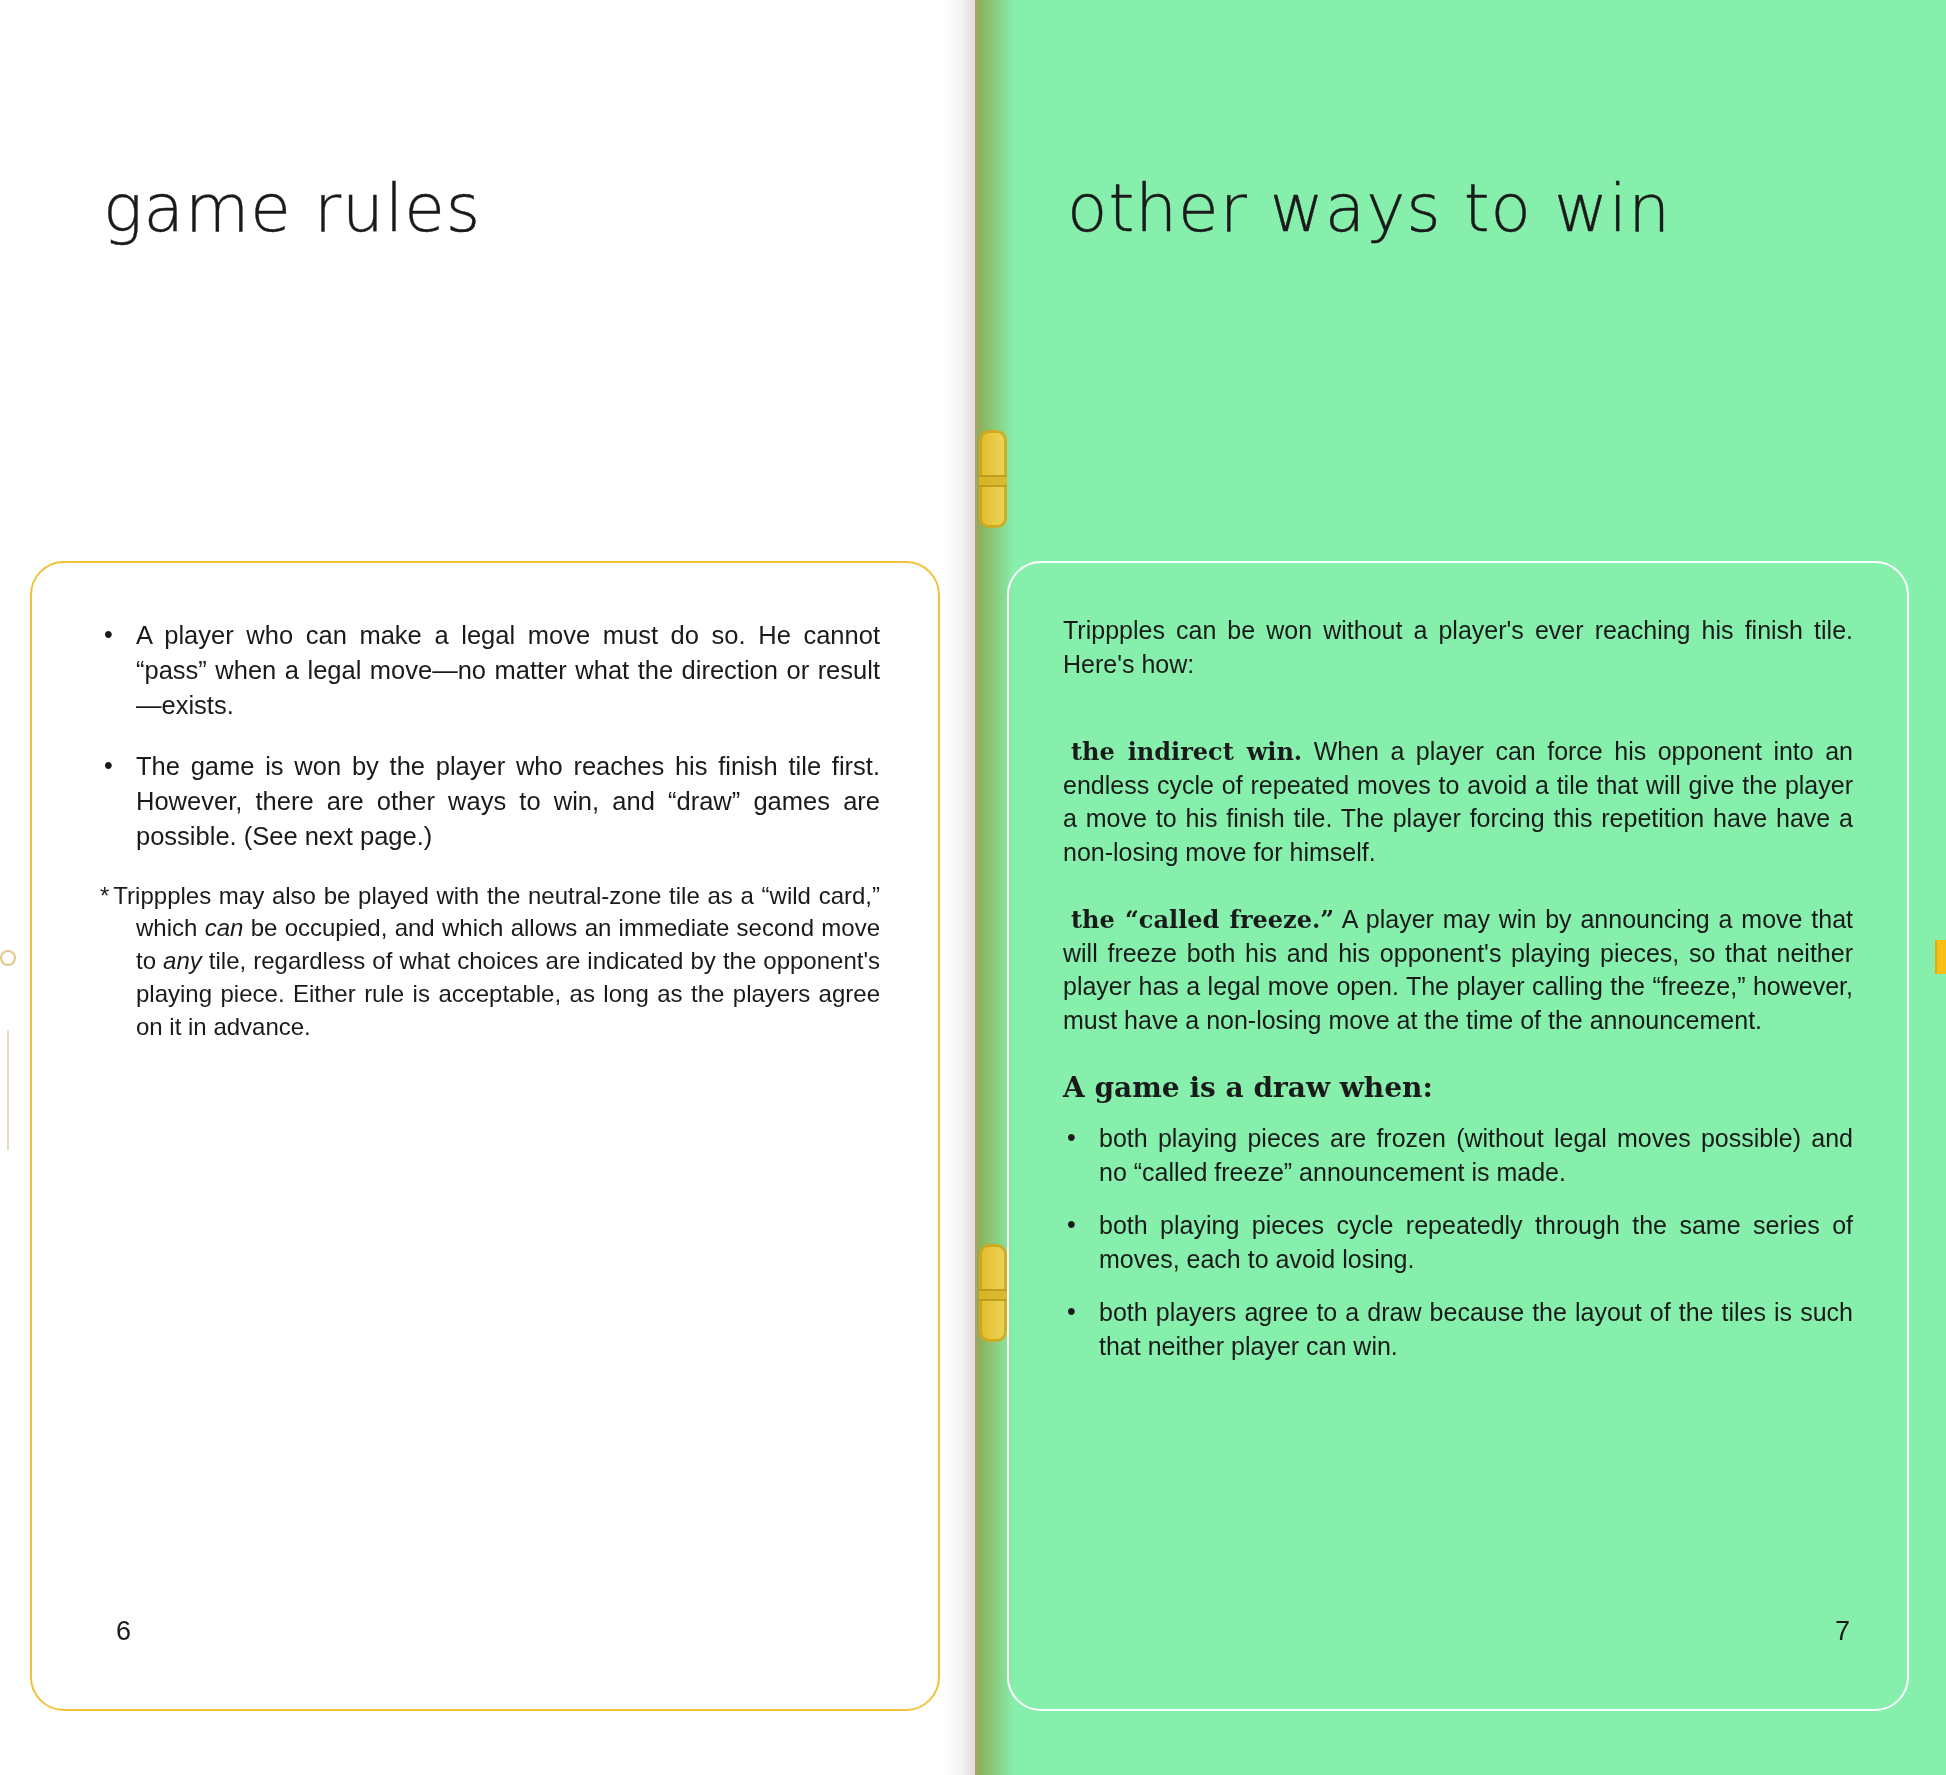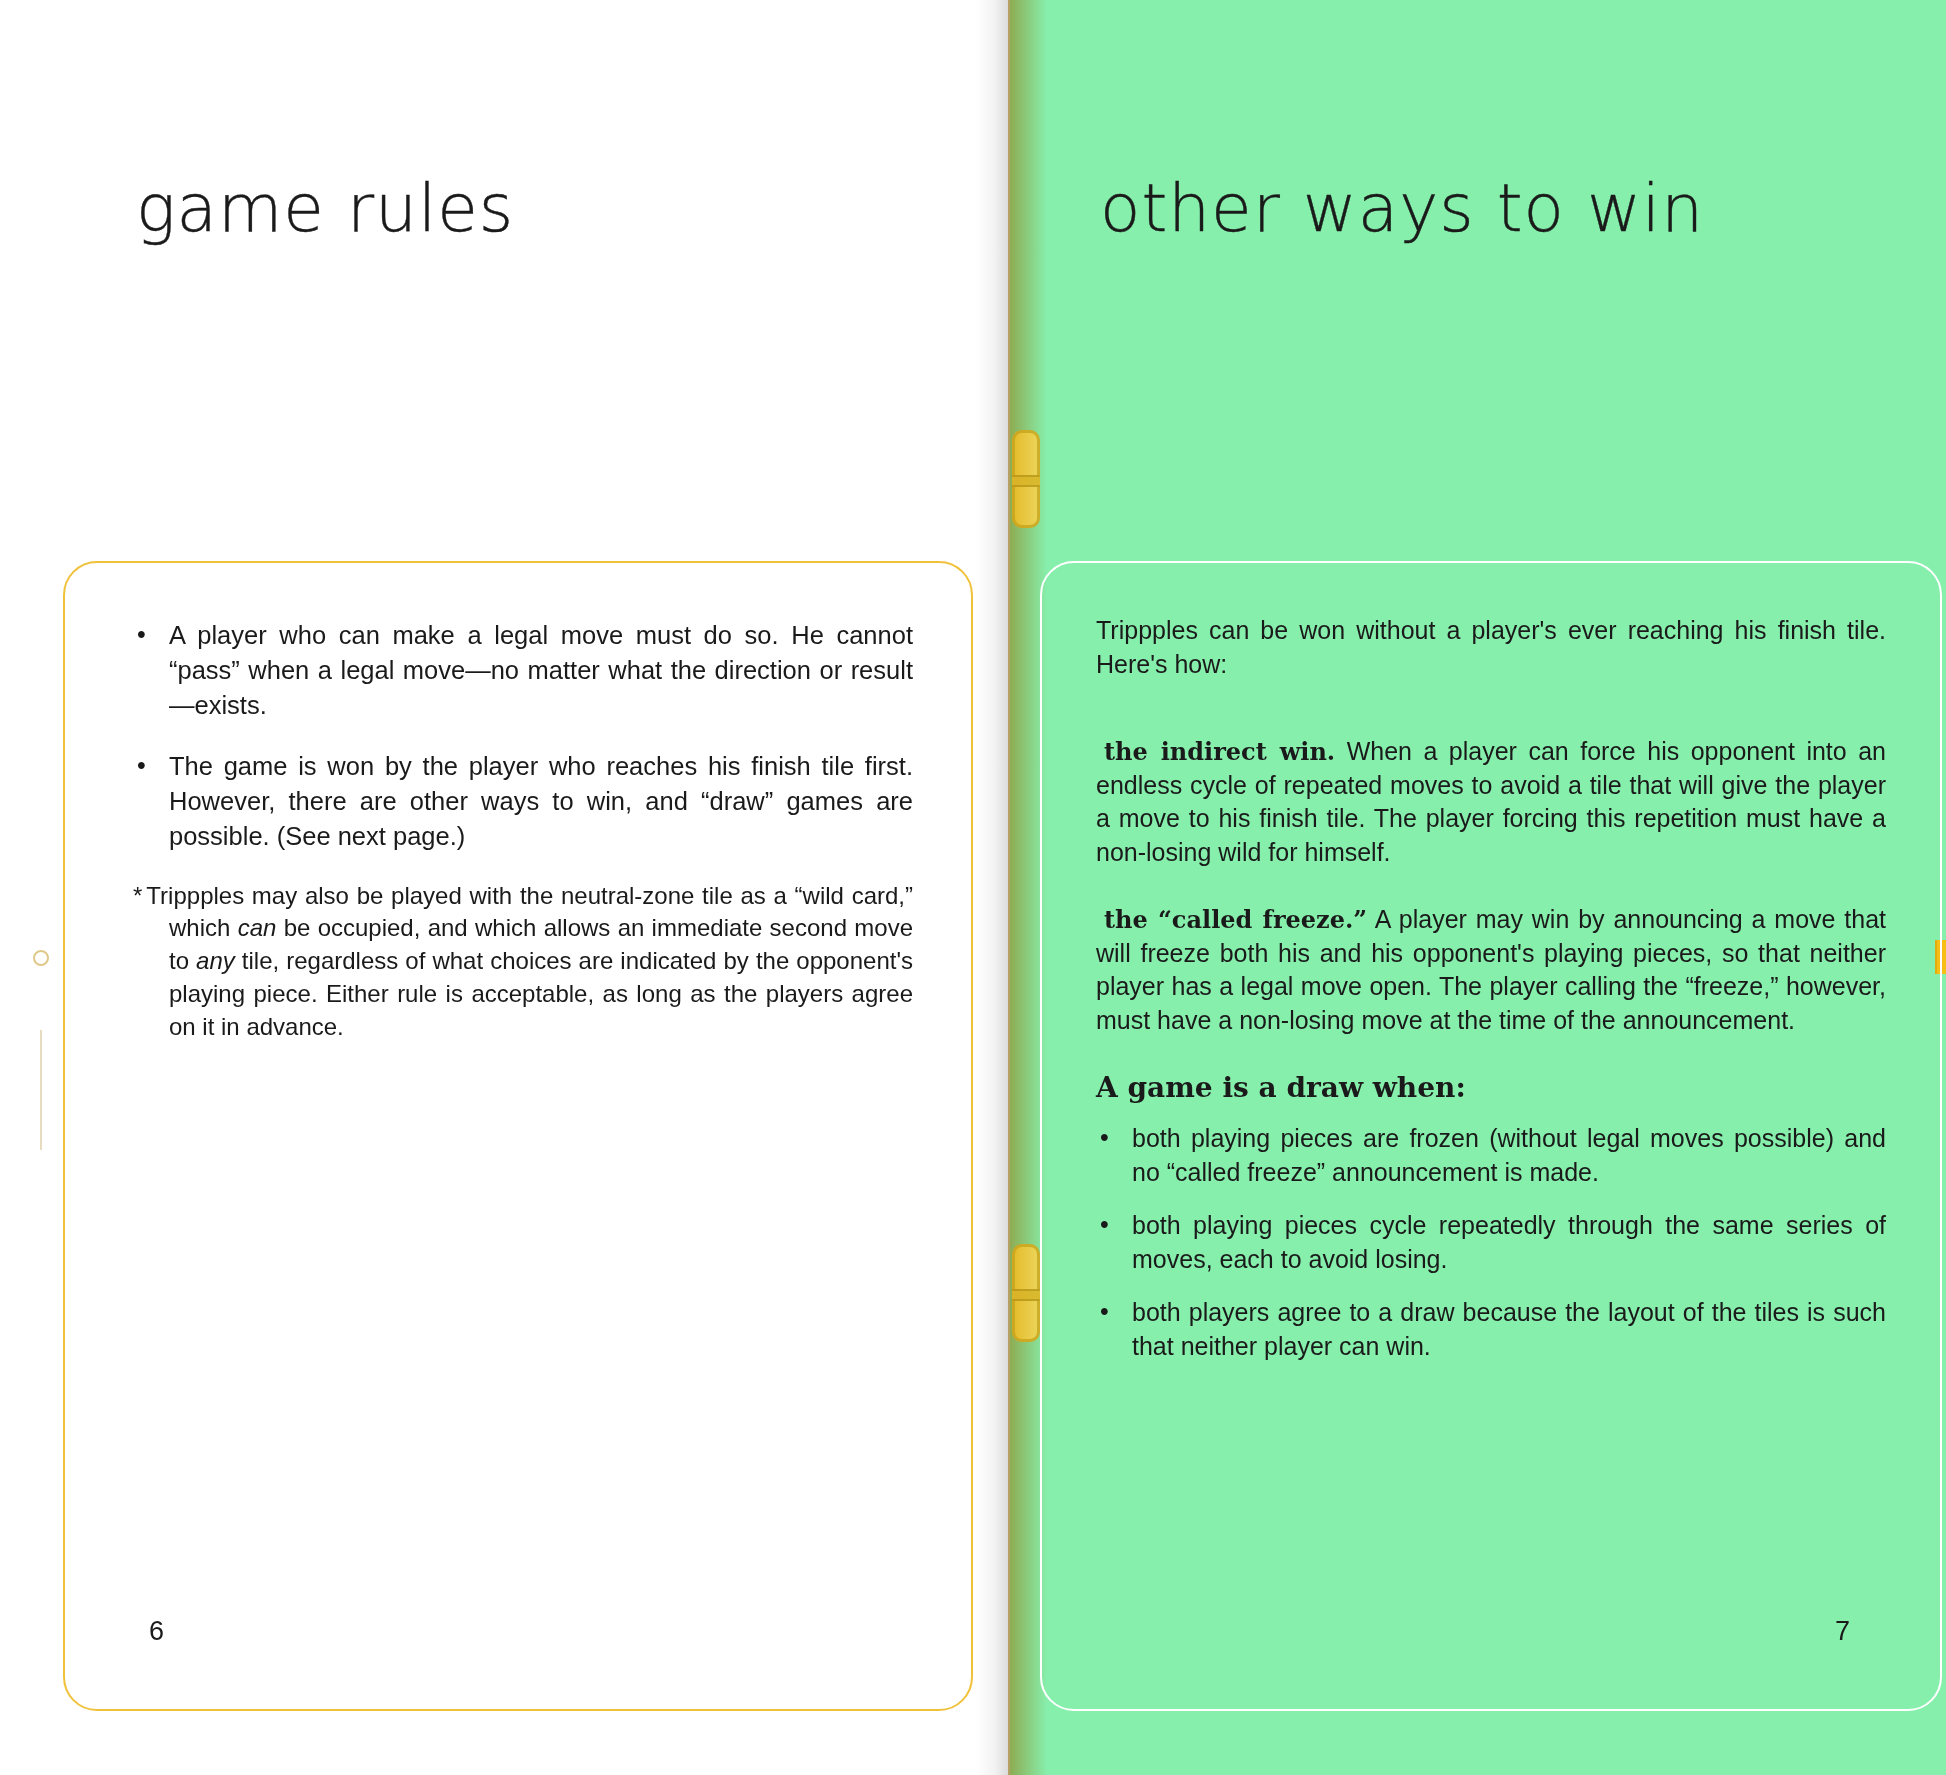--- a/index.html
+++ b/index.html
@@ -11,21 +11,20 @@
     width: 1946px;
     height: 1775px;
     font-family: "Liberation Sans", sans-serif;
     overflow: hidden;
     position: relative;
   }
   .spread {
     position: absolute;
     inset: 0;
     display: flex;
-    padding-left: 33px;
   }
   
   .page-left {
     position: relative;
     width: 975px;
     height: 1775px;
     background: #ffffff;
     flex: 0 0 975px;
   }
   .page-left .heading {
@@ -281,21 +280,21 @@
     <div class="right-edge-nick"></div>
 
     <div class="heading">other ways to win</div>
 
     <div class="rulebox-right"></div>
 
     <div class="content-right">
       <p class="intro">Trippples can be won without a player's ever reaching his finish tile. Here's how:</p>
 
       <p>
-        <span class="lead">the indirect win.</span><span> When a player can force his opponent into an endless cycle of repeated moves to avoid a tile that will give the player a move to his finish tile. The player forcing this repetition must have a non-losing wild for himself.</span>
+        <span class="lead">the indirect win.</span><span> When a player can force his opponent into an endless cycle of repeated moves to avoid a tile that will give the player a move to his finish tile. The player forcing this repetition have have a non-losing move for himself.</span>
       </p>
 
       <p>
         <span class="lead">the “called freeze.”</span><span> A player may win by announcing a move that will freeze both his and his opponent's playing pieces, so that neither player has a legal move open. The player calling the “freeze,” however, must have a non-losing move at the time of the announcement.</span>
       </p>
 
       <h3 class="draw">A game is a draw when:</h3>
 
       <ul class="bullets-right">
         <li>both playing pieces are frozen (without legal moves possible) and no “called freeze” announcement is made.</li>

